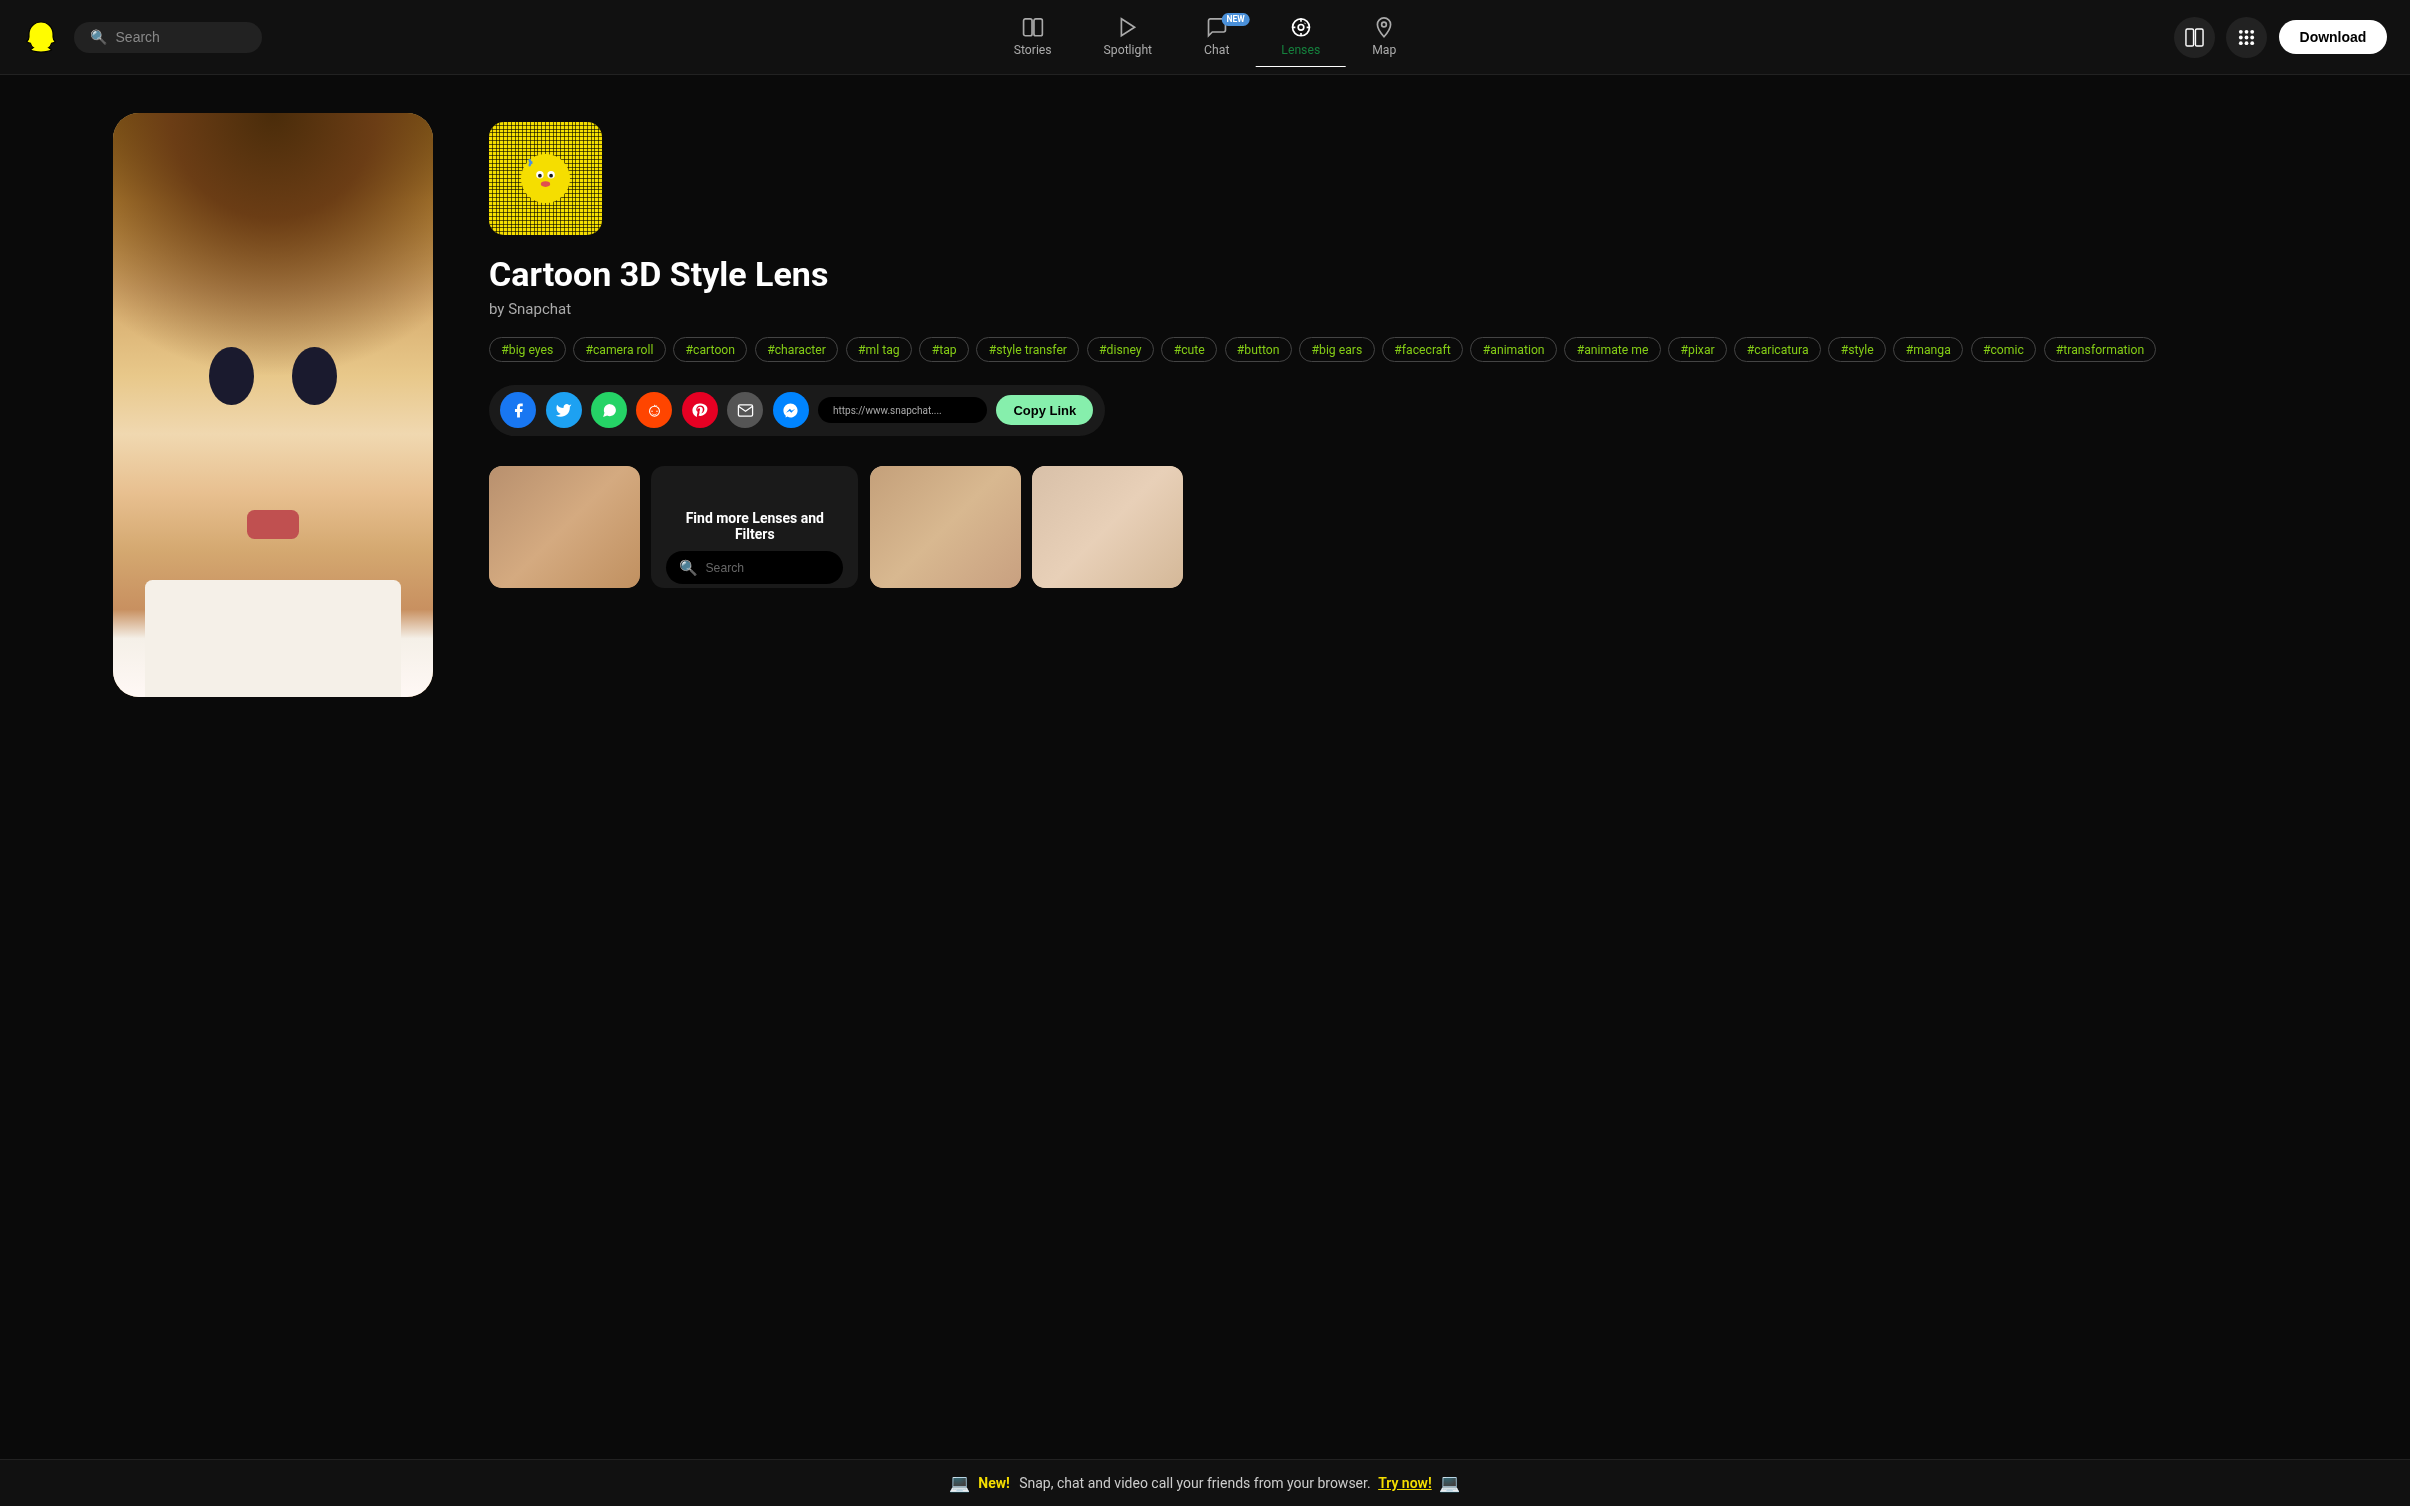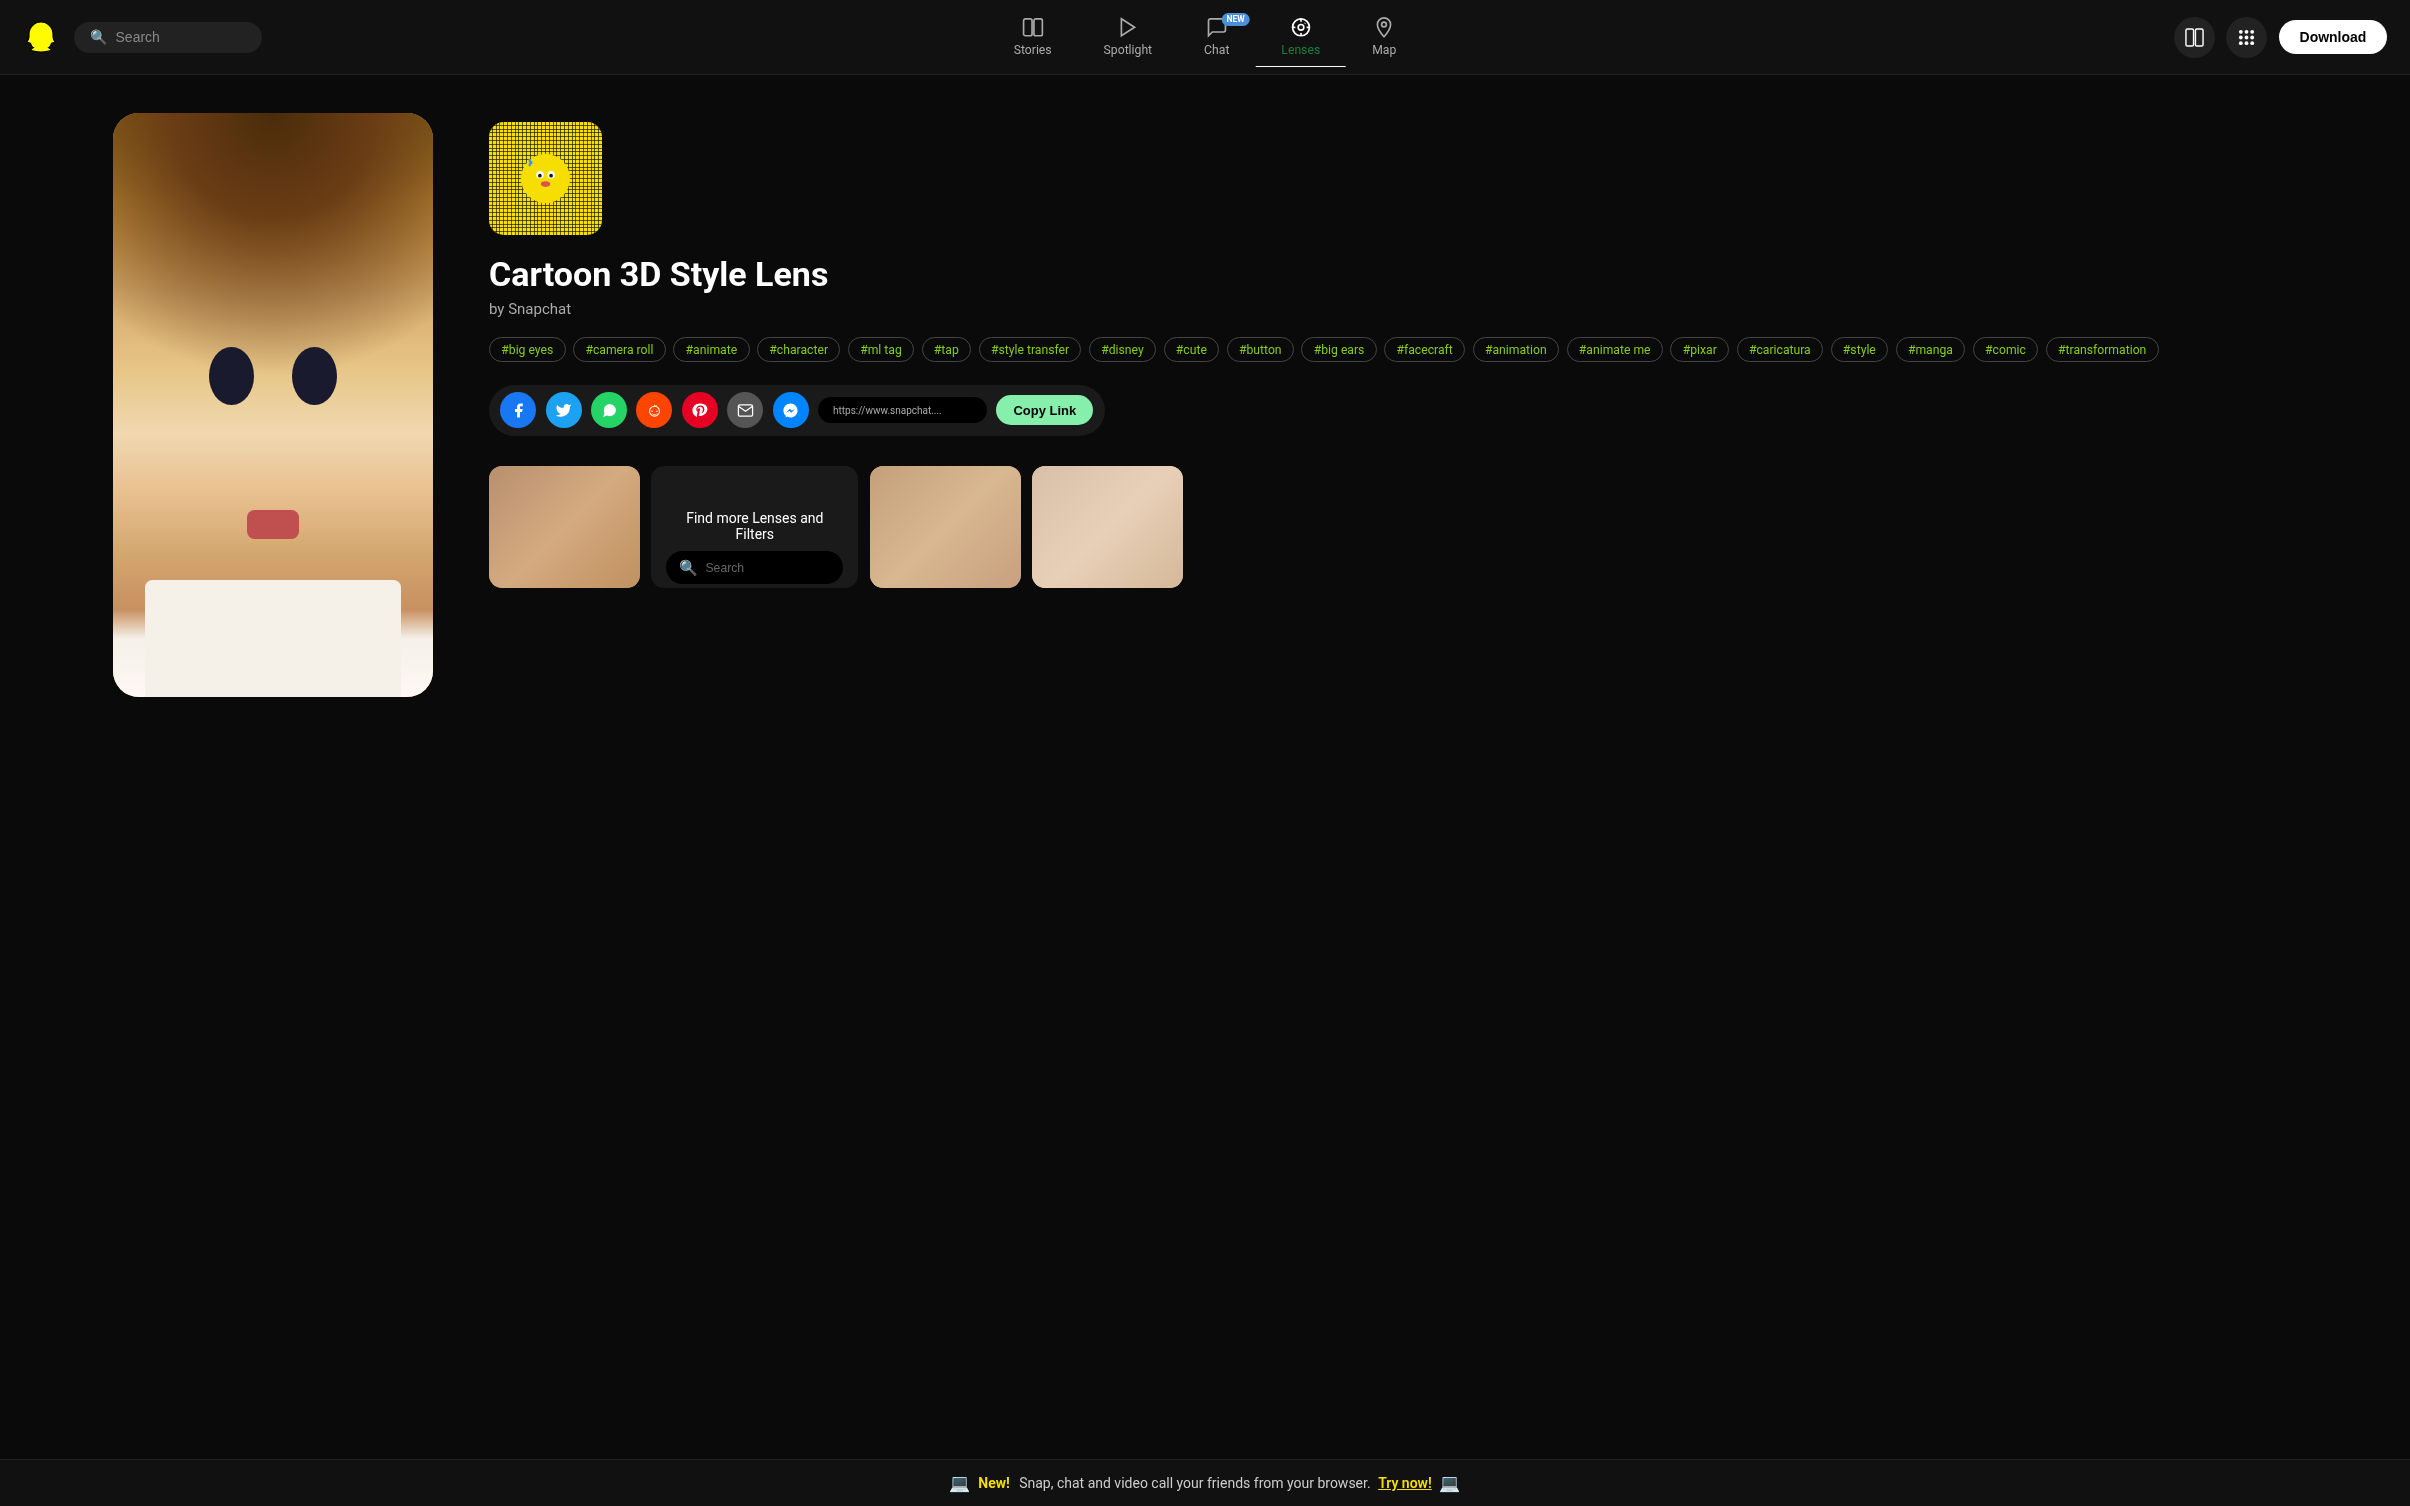--- a/index.html
+++ b/index.html
@@ -287,21 +287,21 @@
       flex-direction: column;
       align-items: center;
       justify-content: center;
       gap: 9.4px;
       flex-shrink: 0;
       padding: 15px;
     }
     .find-more-title {
       color: #fff;
       font-size: 14px;
-      font-weight: 400;
+      font-weight: 700;
       text-align: center;
       margin-top: 40px;
     }
     .find-more-search {
       display: flex;
       align-items: center;
       background: #000;
       border-radius: 19px;
       padding: 7.5px 13px;
       gap: 7.5px;
@@ -483,21 +483,21 @@
         </svg>
       </div>
     </div>
 
     <h1 class="lens-title">Cartoon 3D Style Lens</h1>
     <p class="lens-author">by Snapchat</p>
 
     <div class="tags-container">
       <span class="tag">#big eyes</span>
       <span class="tag">#camera roll</span>
-      <span class="tag">#animate</span>
+      <span class="tag">#cartoon</span>
       <span class="tag">#character</span>
       <span class="tag">#ml tag</span>
       <span class="tag">#tap</span>
       <span class="tag">#style transfer</span>
       <span class="tag">#disney</span>
       <span class="tag">#cute</span>
       <span class="tag">#button</span>
       <span class="tag">#big ears</span>
       <span class="tag">#facecraft</span>
       <span class="tag">#animation</span>

